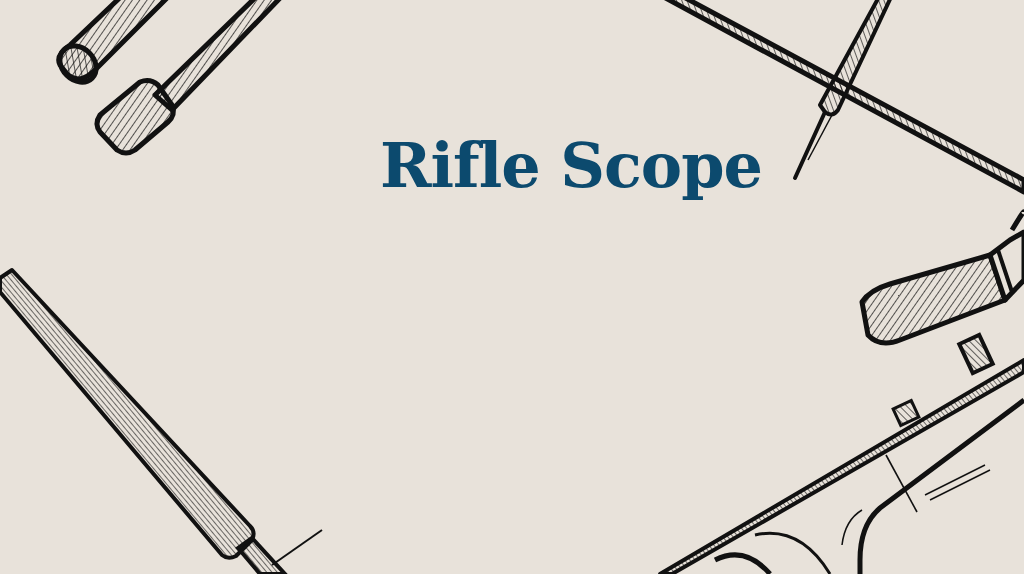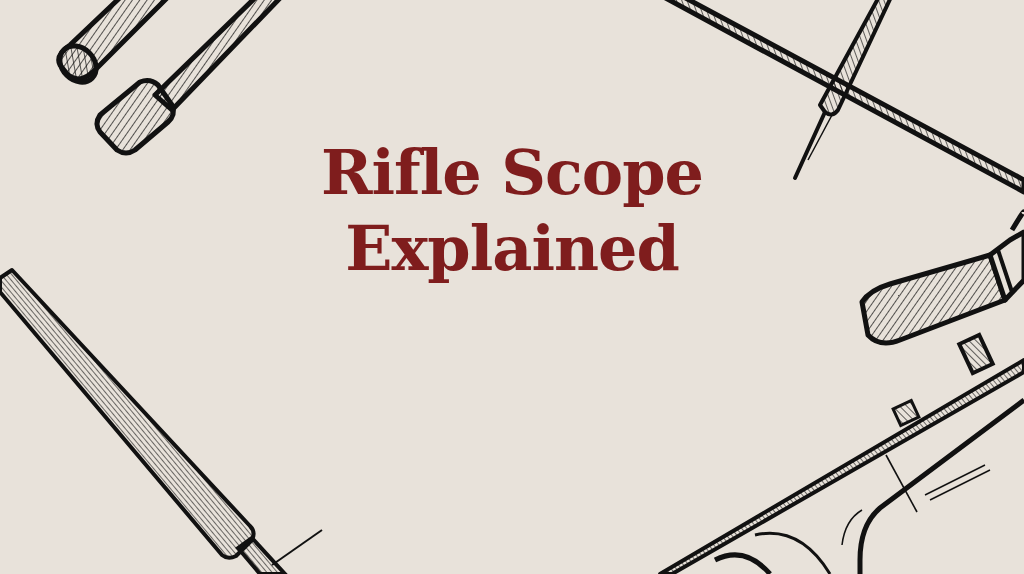--- a/index.html
+++ b/index.html
@@ -5,23 +5,23 @@
     html, body { margin: 0; padding: 0; }
     body {
       width: 1024px; height: 574px; overflow: hidden;
       background: #e8e2da;
       position: relative;
       font-family: "DejaVu Serif", "Liberation Serif", serif;
     }
     .canvas { position: absolute; left: 0; top: 0; width: 1024px; height: 574px; }
     .title {
       position: absolute;
-      left: 262px; top: 135px; width: 500px;
-      text-align: center;
-      color: #7f1d1d;
+      left: 262px; top: 128px; width: 500px;
+      text-align: right;
+      color: #0c4a6e;
       font-family: "DejaVu Serif", "Liberation Serif", serif;
       font-weight: bold;
       font-size: 62px;
       line-height: 76px;
       letter-spacing: -1px;
     }
     .title div { white-space: nowrap; }
   </style>
 </head>
 <body>
@@ -81,14 +81,13 @@
     <path d="M925 495 L985 465" stroke="#111" stroke-width="1.5"></path>
     <path d="M930 500 L990 470" stroke="#111" stroke-width="1.5"></path>
     <path d="M755 535 Q800 525 830 574" fill="none" stroke="#111" stroke-width="3"></path>
     <path d="M715 560 Q745 545 770 574" fill="none" stroke="#111" stroke-width="5"></path>
     <path d="M862 510 Q845 520 842 545" fill="none" stroke="#111" stroke-width="1.5"></path>
   </g>
 </svg>
 
 <div class="title">
   <div>Rifle Scope</div>
-  <div>Explained</div>
 </div>
 
 </body></html>

